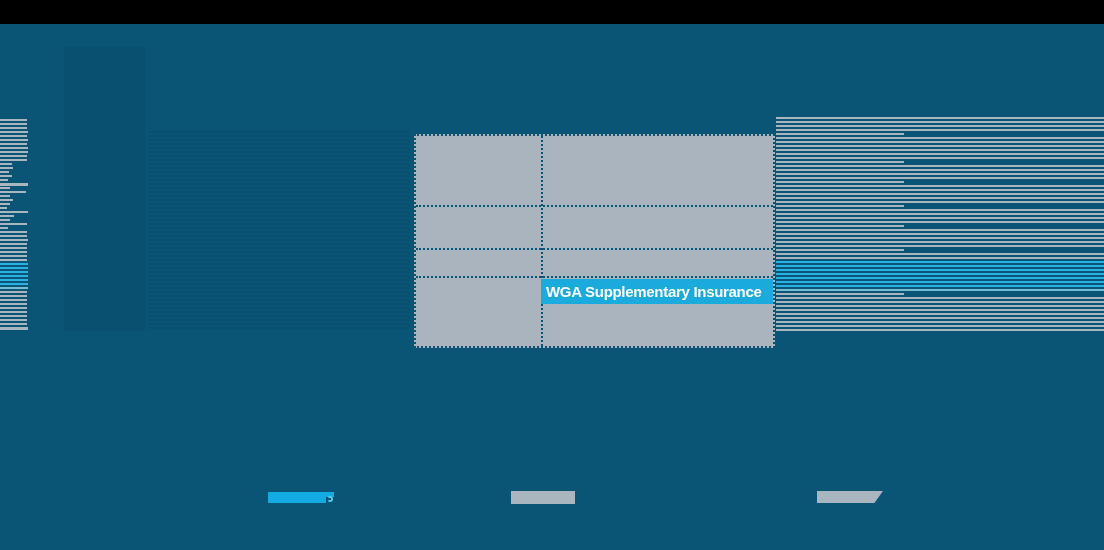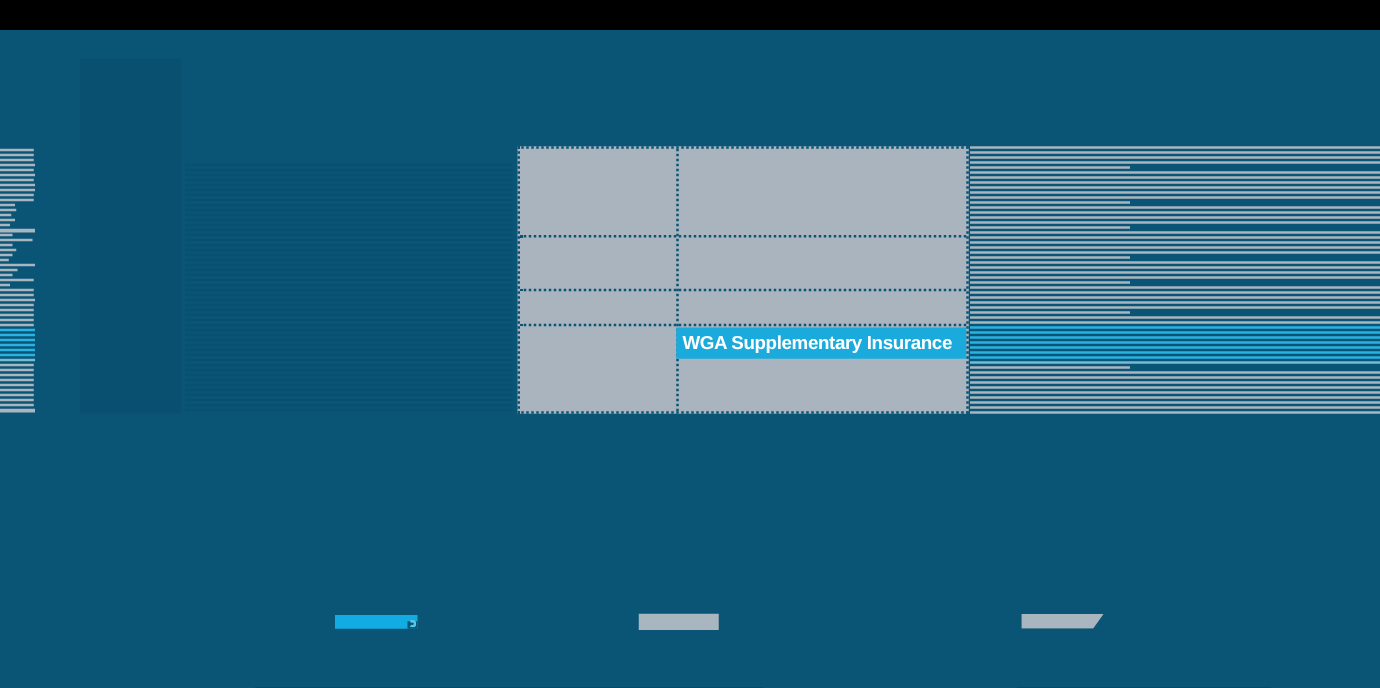--- a/index.html
+++ b/index.html
@@ -11,21 +11,21 @@
   #screen{
     position:relative;width:1104px;height:550px;overflow:hidden;
     background:var(--bg);font-family:"Liberation Sans",sans-serif;
   }
   #top-bar{position:absolute;left:0;top:0;width:100%;height:24px;background:var(--topbar);}
   #faint-panel{position:absolute;left:64px;top:47px;width:81px;height:284px;background:rgba(0,0,0,0.045);}
   .stripe-host{position:absolute;left:0;top:0;width:100%;height:100%;pointer-events:none;}
   .stripe-host .line{position:absolute;}
   
   #coverage-table{
-    position:absolute;left:414px;top:117px;width:361px;height:214px;
+    position:absolute;left:414px;top:134px;width:361px;height:214px;
     box-sizing:border-box;background:var(--tablefill);
     border:2px dotted var(--bg);
   }
   .hdiv{position:absolute;left:0;right:0;height:0;border-top:2px dotted var(--bg);}
   .vdiv{position:absolute;top:0;bottom:0;width:0;border-left:2px dotted var(--bg);}
   .cell{position:absolute;background:transparent;}
   #highlighted-row{
     position:absolute;left:125px;right:0;top:143px;height:25px;
     background:var(--hl);display:flex;align-items:center;z-index:2;
   }

